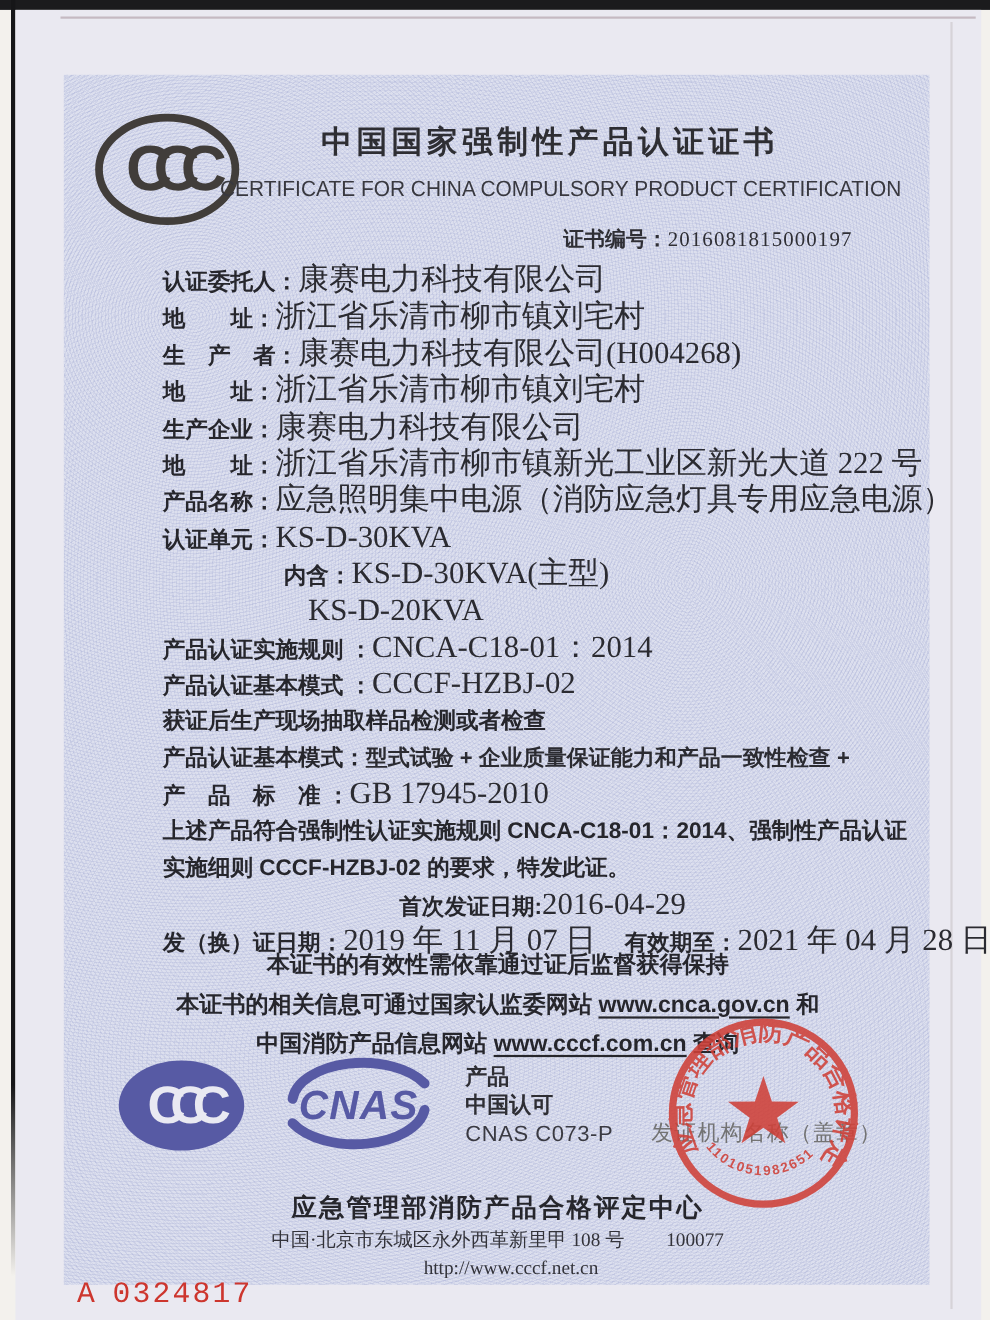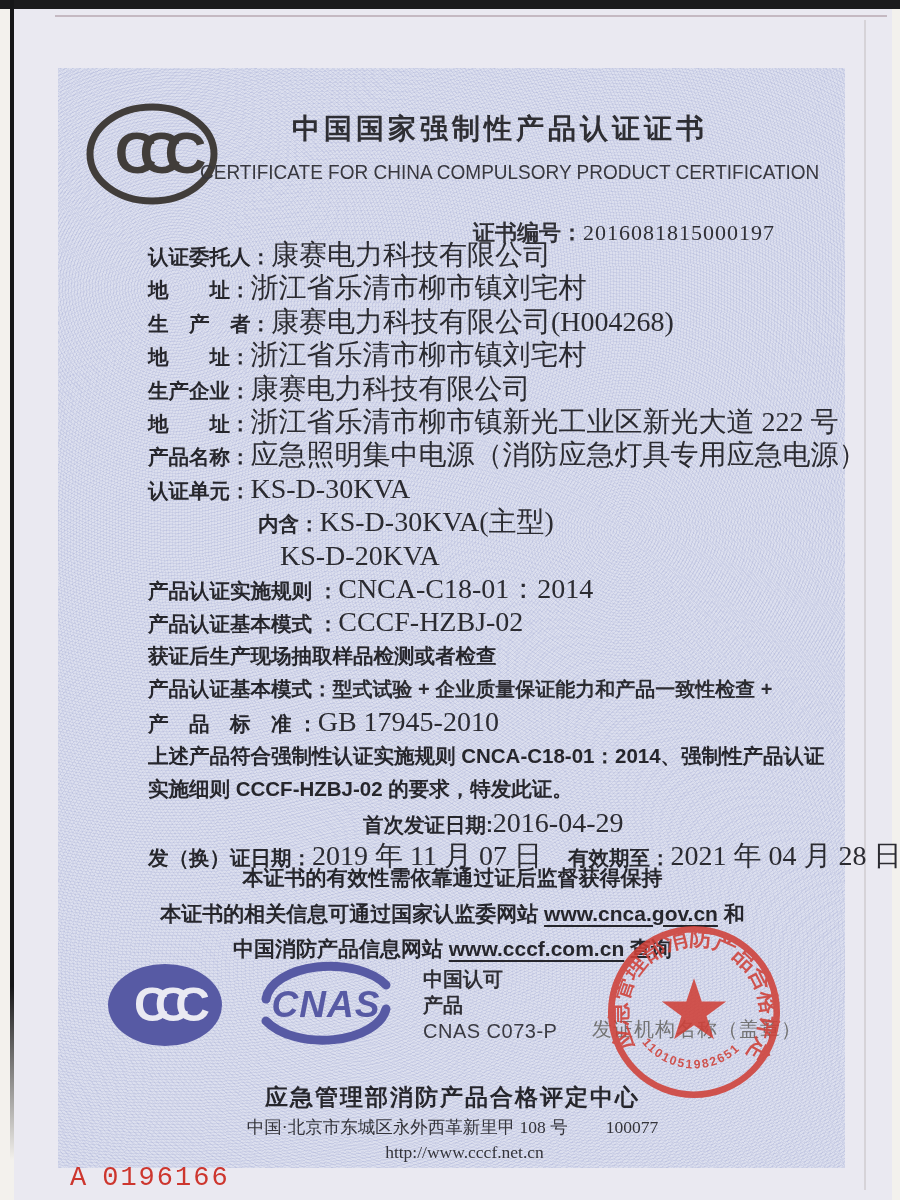--- a/index.html
+++ b/index.html
@@ -26,22 +26,22 @@
     background-image:
       repeating-radial-gradient(circle at 15% 20%, rgba(255,255,255,0) 0 2px, rgba(122,132,192,.14) 2px 3px),
       repeating-radial-gradient(circle at 72% 42%, rgba(255,255,255,0) 0 2px, rgba(122,132,192,.11) 2px 3px),
       repeating-radial-gradient(circle at 38% 82%, rgba(255,255,255,0) 0 3px, rgba(122,132,192,.09) 3px 4px);
   }
   
   .header{position:absolute;left:200px;top:110px;width:600px;text-align:center;}
   .title{font-size:28px;font-weight:bold;letter-spacing:4px;color:#2e2e33;}
   .subtitle{margin-top:14px;font-size:19px;letter-spacing:0;color:#38383f;
     transform:scaleY(1.05);white-space:nowrap;}
-  .certno-line{position:absolute;left:200px;top:218px;width:575px;text-align:right;
-    font-size:22px;color:#2f2f35;}
+  .certno-line{position:absolute;left:200px;top:205px;width:575px;text-align:right;
+    font-size:19px;color:#2f2f35;}
   .certno-label{font-weight:bold;font-family:"Liberation Sans", sans-serif;}
   .certno-value{font-family:"Liberation Serif", serif;letter-spacing:1px;}
   
   .ccc-top{position:absolute;left:82px;top:100px;width:140px;height:108px;}
   
   .fields{position:absolute;left:148px;top:238px;width:640px;}
   .row{height:33.4px;line-height:33.4px;white-space:nowrap;}
   .flabel{font-weight:bold;font-size:20.5px;color:#26262c;}
   .fvalue{font-family:"Liberation Serif", serif;font-size:28px;color:#2b2b31;}
   .fvalue.hei{font-family:"Liberation Sans", sans-serif;font-weight:600;font-size:20px;}
@@ -176,22 +176,22 @@
   <text x="59" y="59" text-anchor="middle" font-size="48" font-weight="bold" fill="#e9e9f2" letter-spacing="-14">CCC</text>
 </svg>
 
 <svg class="cnas-logo" viewBox="0 0 148 98">
   <path d="M14,44 A64,36 0 0 1 134,30" fill="none" stroke="#575aa4" stroke-width="9" stroke-linecap="round"></path>
   <path d="M14,66 A64,36 0 0 0 134,54" fill="none" stroke="#575aa4" stroke-width="9" stroke-linecap="round"></path>
   <text x="74" y="62" text-anchor="middle" font-size="37" font-weight="bold" font-style="italic" fill="#575aa4" letter-spacing="1">CNAS</text>
 </svg>
 
 <div class="accred">
+  <div class="cn">产品</div>
   <div class="cn">中国认可</div>
-  <div class="cn">产品</div>
   <div class="en">CNAS C073-P</div>
 </div>
 
 <div class="stamp-caption">发证机构名称（盖章）</div>
 
 <svg class="stamp" viewBox="0 0 200 200">
   <circle cx="100" cy="100" r="88" fill="none" stroke="#cf4038" stroke-width="7"></circle>
   <polygon fill="#cf4038" points="100,64 108.2,88.7 134.2,88.9 113.3,104.3 121.2,129.1 100,114 78.8,129.1 86.7,104.3 65.8,88.9 91.8,88.7"></polygon>
   <defs>
     <path id="stampArcTop" d="M 38,138 A 72,72 0 1 1 162,138"></path>
@@ -205,14 +205,14 @@
   </text>
 </svg>
 
 <div class="footer-org">应急管理部消防产品合格评定中心</div>
 <div class="footer-addr">
   <span>中国·北京市东城区永外西革新里甲 108 号</span><span class="postcode">100077</span>
 </div>
 <div class="footer-url">http://www.cccf.net.cn</div>
 
 <div class="serial">
-  <span>A</span><span class="sp"></span><span>0196166</span>
+  <span>A</span><span class="sp"></span><span>0324817</span>
 </div>
 
 </body></html>

